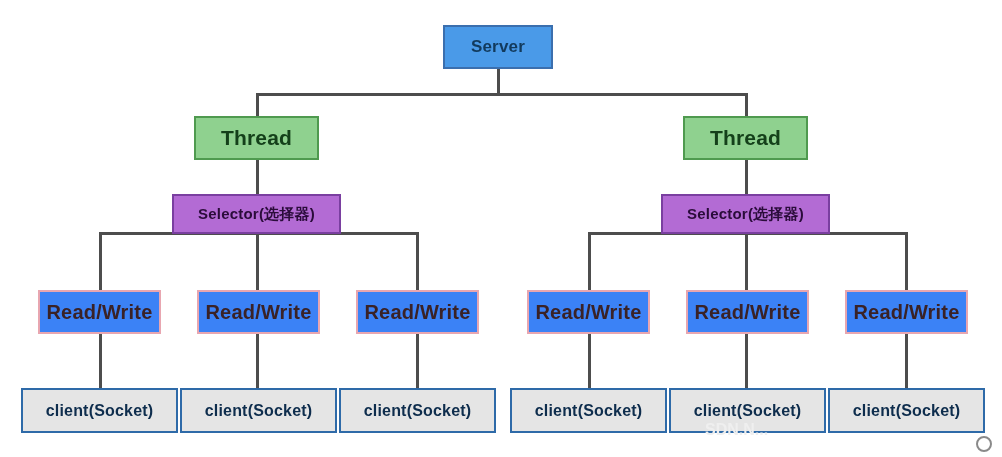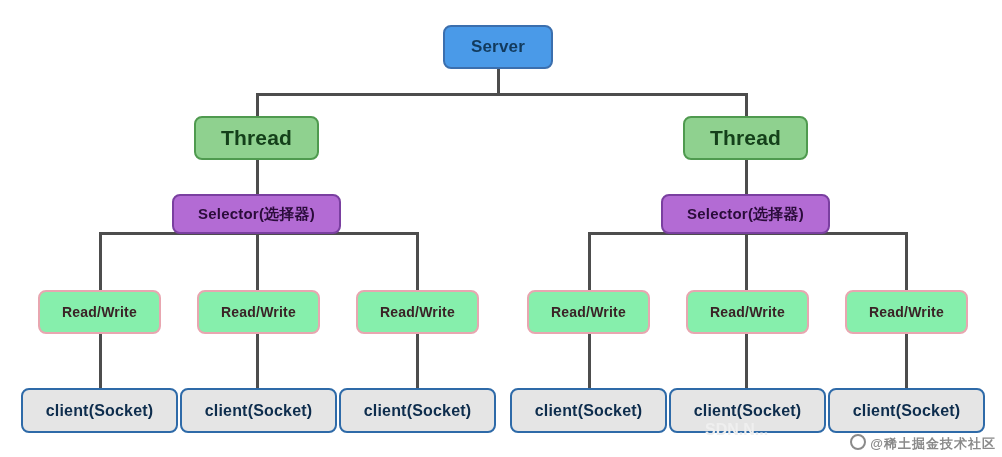--- a/index.html
+++ b/index.html
@@ -9,40 +9,40 @@
     font-family:"Liberation Sans", sans-serif;
     overflow:hidden;
   }
   #stage{position:relative;width:1002px;height:457px;}
 
   .node{
     position:absolute;
     box-sizing:border-box;
     display:flex;align-items:center;justify-content:center;
     font-weight:bold;
-    border-radius:8px;
+    border-radius:0;
     white-space:nowrap;
     letter-spacing:0.2px;
   }
   .n-server{
     background:#4a9ae8;border:2px solid #3b6fae;color:#123a5c;
     font-size:17px;
   }
   .n-thread{
     background:#8fd18f;border:2px solid #4f9a4f;color:#14401a;
     font-size:21px;
   }
   .n-selector{
     background:#b36bd4;border:2px solid #7a3fa0;color:#2a0c3a;
     font-size:15px;
     text-align:right;
   }
   .n-rw{
-    background:#86efac;border:2px solid #e8a6b0;color:#3a2226;
-    font-size:14px;
+    background:#3b82f6;border:2px solid #e8a6b0;color:#3a2226;
+    font-size:20px;
   }
   .n-client{
     background:#e5e5e5;border:2px solid #2e6aa8;color:#0e2d4d;
     font-size:16px;
   }
 
   .line{position:absolute;background:#4d4d4d;}
   .h{height:3px;}
   .v{width:3px;}
 
@@ -122,16 +122,16 @@
   <div class="node n-client" style="left:21px;top:388px;width:157px;height:45px;">client(Socket)</div>
   <div class="node n-client" style="left:180px;top:388px;width:157px;height:45px;">client(Socket)</div>
   <div class="node n-client" style="left:339px;top:388px;width:157px;height:45px;">client(Socket)</div>
   <div class="node n-client" style="left:510px;top:388px;width:157px;height:45px;">client(Socket)</div>
   <div class="node n-client" style="left:669px;top:388px;width:157px;height:45px;">client(Socket)</div>
   <div class="node n-client" style="left:828px;top:388px;width:157px;height:45px;">client(Socket)</div>
 
   <div class="ghost">SDN.N...</div>
 
   <div class="watermark">
-    <span class="logo"></span><span>@稀土掘金技术社区</span>
+    <span class="logo"></span>
   </div>
 
 </div>
 
 </body></html>

